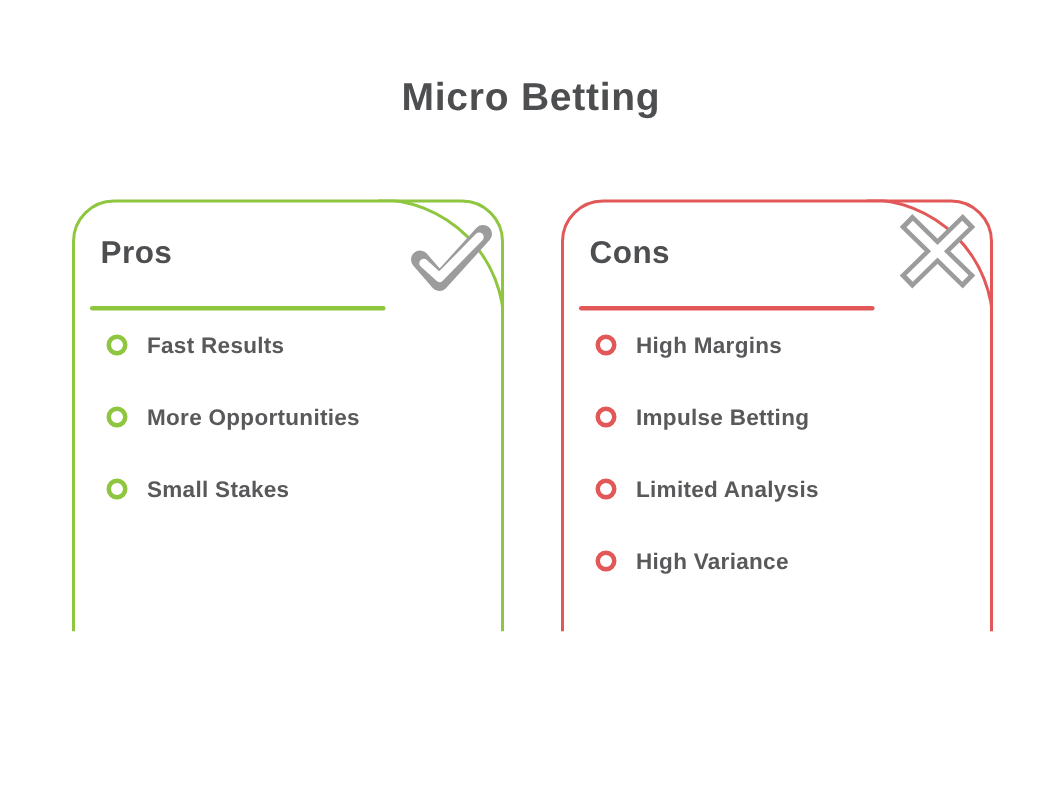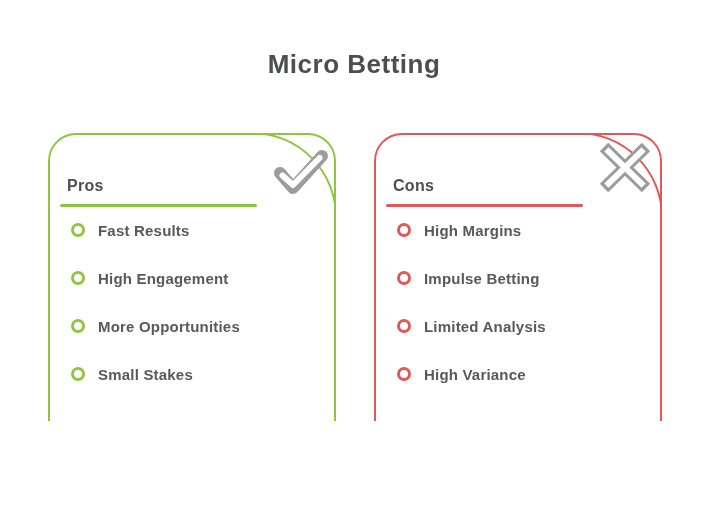--- a/index.html
+++ b/index.html
@@ -14,23 +14,22 @@
   }
   .card {
     position:absolute; top:133px; width:288px; height:326px;
     box-sizing:border-box; border:2px solid var(--accent);
     border-radius:28px; background:#ffffff;
   }
   .card.pros { left:48px;  --accent:var(--green); }
   .card.cons { left:374px; --accent:var(--red); }
   .card-header {
     position:absolute; left:17px; top:22px;
-    font-size:16px; font-weight:bold; letter-spacing:0.3px;
+    font-size:21px; font-weight:bold; letter-spacing:0.3px;
     color:var(--text_dark);
-    margin-top:20px;
   }
   .header-underline {
     position:absolute; left:10px; top:69px; width:197px; height:3px;
     background:var(--accent); border-radius:2px;
   }
   .corner {
     position:absolute; top:-2px; right:-2px; width:86px; height:86px;
     display:block;
   }
   .corner .arc { fill:none; stroke:var(--accent); stroke-width:2; }
@@ -73,24 +72,20 @@
       </g>
     </svg>
 
     <div class="list">
 
         <div class="row">
           <span class="bullet"></span>
           <span class="row-label">Fast Results</span>
         </div>
 
-        <div class="row">
-          <span class="bullet"></span>
-          <span class="row-label">High Engagement</span>
-        </div>
 
         <div class="row">
           <span class="bullet"></span>
           <span class="row-label">More Opportunities</span>
         </div>
 
 
         <div class="row">
           <span class="bullet"></span>
           <span class="row-label">Small Stakes</span>

